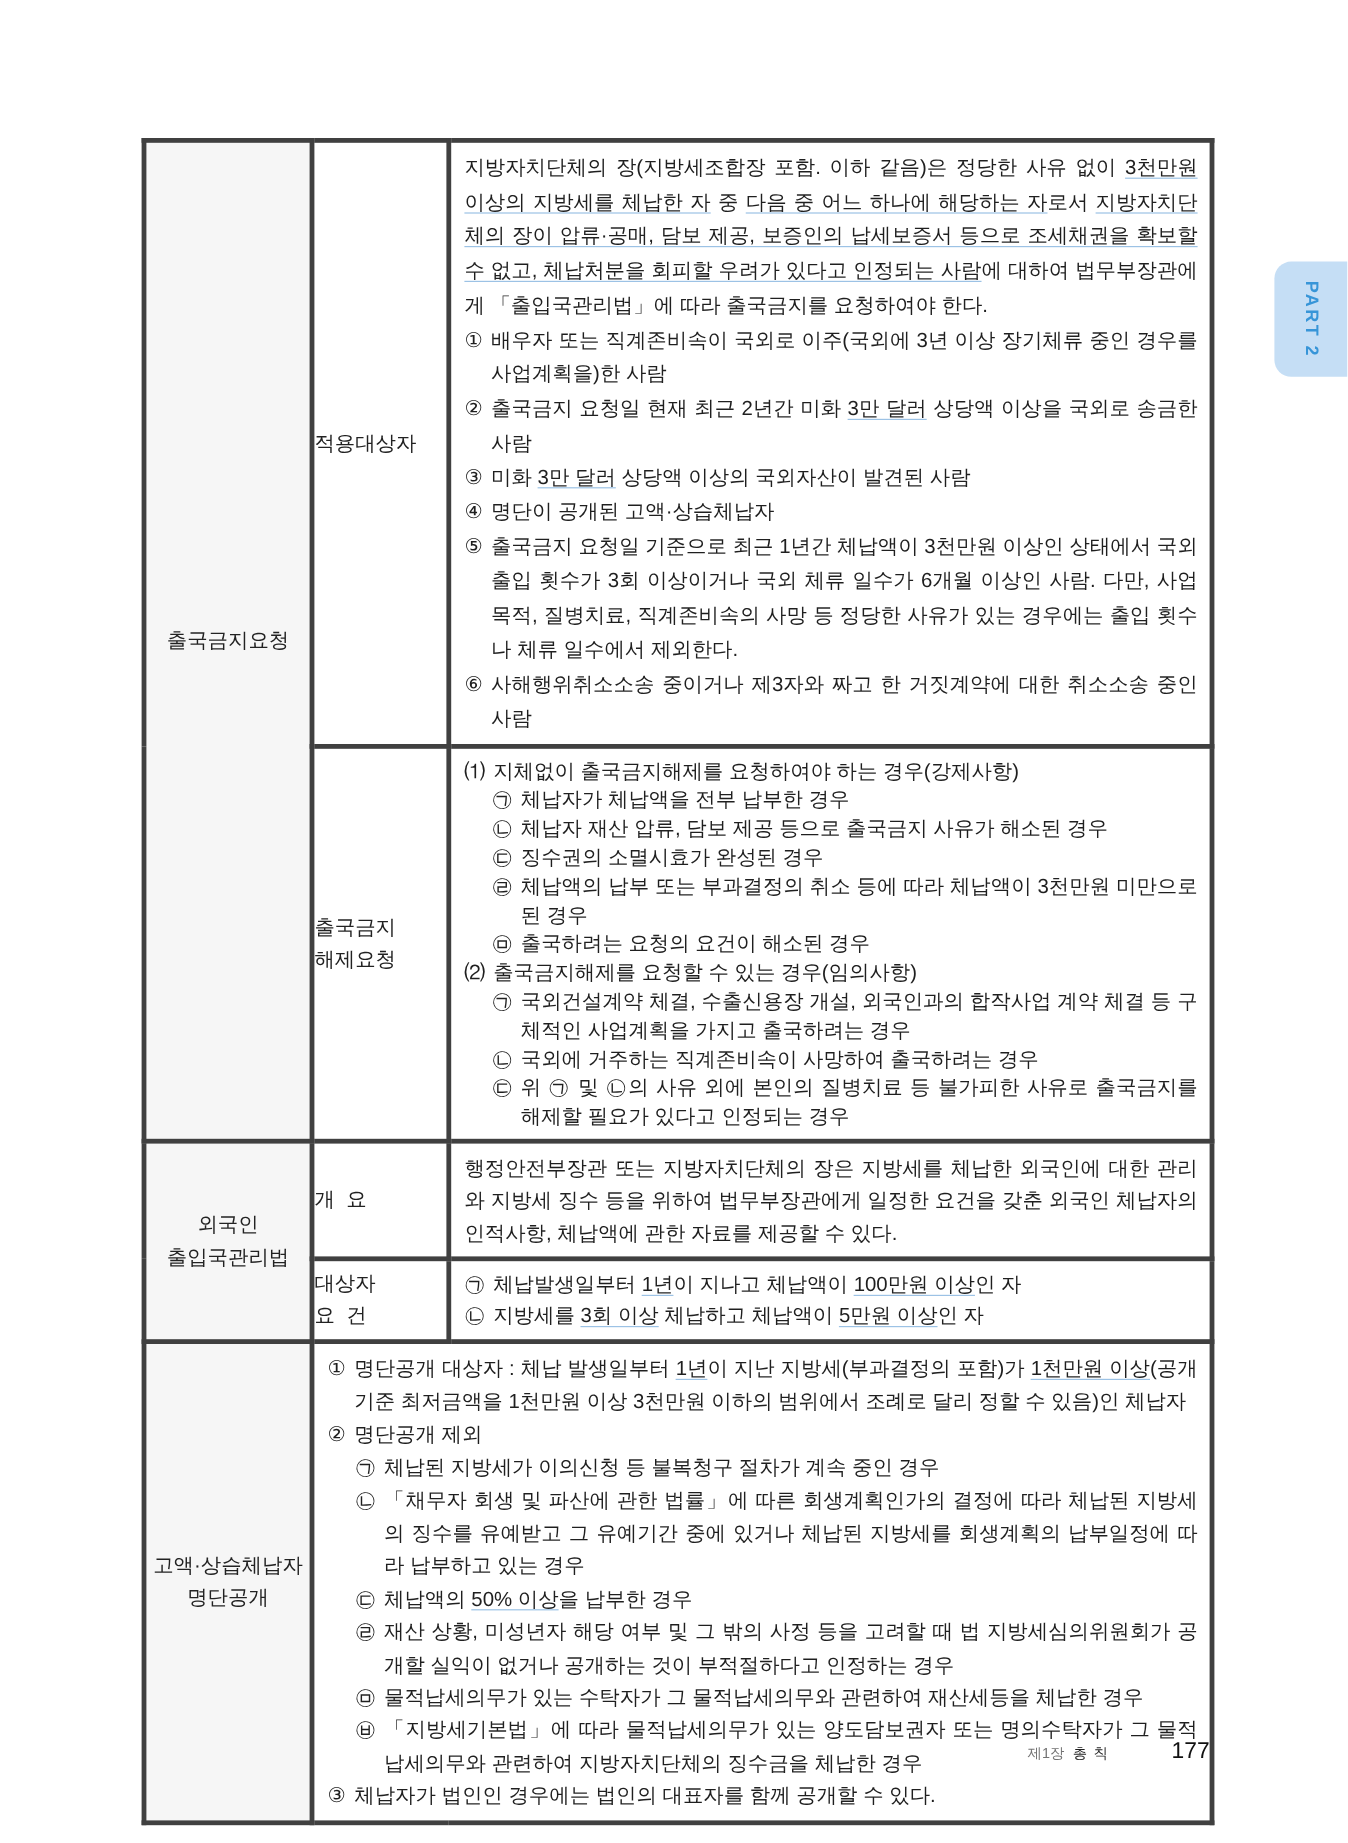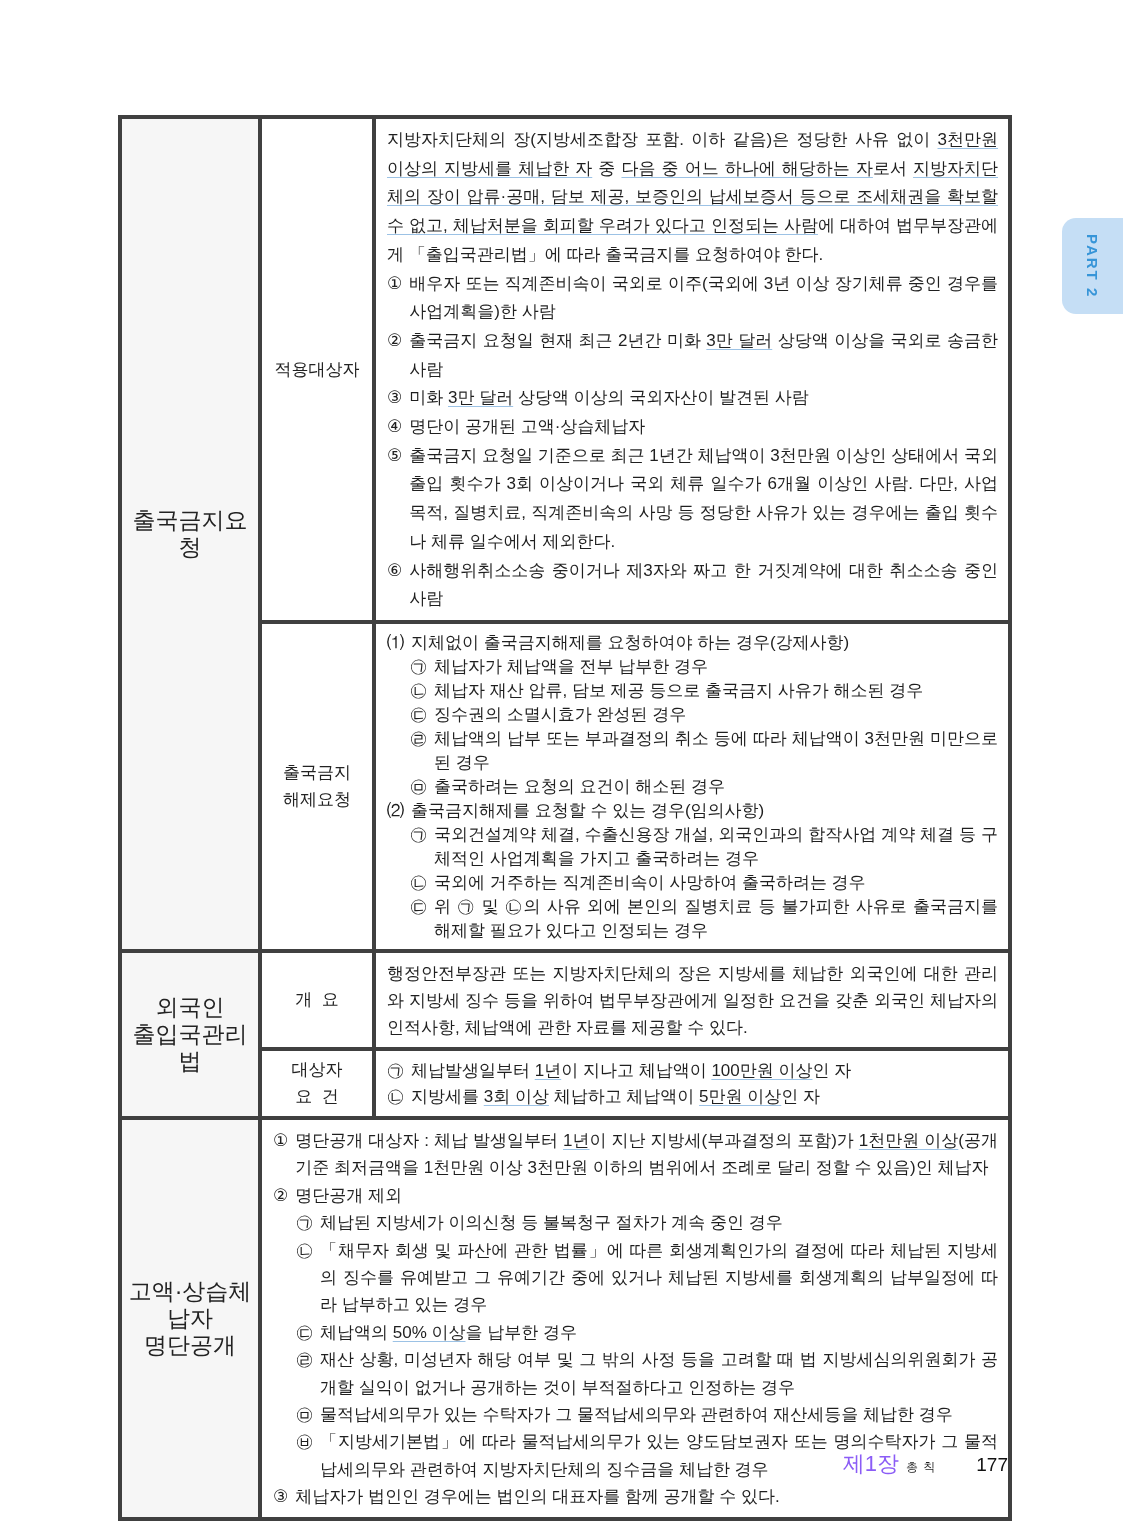--- a/index.html
+++ b/index.html
@@ -9,42 +9,42 @@
 
   
   .part-tab{position:absolute;right:0;top:218px;width:61px;height:96px;background:#c5def5;
             border-radius:14px 0 0 14px;display:flex;align-items:center;justify-content:center}
   .part-tab .vtxt{writing-mode:vertical-rl;text-orientation:mixed;font-size:15px;font-weight:bold;
             color:#3795d8;letter-spacing:2px}
 
   
   .doc-table{position:absolute;left:118px;top:115px;width:890px;border-collapse:collapse;table-layout:fixed}
   .doc-table td{border:4px solid #404040;vertical-align:middle}
-  td.lbl{background:#f6f6f6;text-align:center;font-size:23px;line-height:27px;
+  td.lbl{background:#f6f6f6;text-align:center;font-size:17px;line-height:27px;
          white-space:pre-wrap;color:#222}
-  td.sub{background:#ffffff;text-align:center;font-size:17px;line-height:27px;white-space:pre-wrap;color:#222}
+  td.sub{background:#ffffff;font-size:17px;line-height:27px;white-space:pre-wrap;color:#222}
   td.cnt{background:#ffffff;padding:7px 10px 6px 11px;font-size:17px;vertical-align:top;color:#1f1f1f}
   .lh29{line-height:28.7px}
   .lh24{line-height:24px}
   .lh27{line-height:27px}
   .lh26{line-height:26px}
   .lh28{line-height:27.4px}
 
   .para{text-align:justify;word-break:normal}
   .item{display:flex;align-items:flex-start}
   .item .marker{flex:0 0 auto;margin-right:7px;white-space:nowrap}
   .item .body{flex:1 1 auto;text-align:justify}
   .item.lvl1{padding-left:23px}
   .u{text-decoration:underline;text-decoration-color:#9cc2e5;text-decoration-thickness:1px;text-underline-offset:3px}
 
   
   .footer{position:absolute;top:1449px;right:115px;display:flex;align-items:baseline}
-  .footer .chapter{color:#8b5cf6;font-size:22px}
+  .footer .chapter{color:#737373;font-size:12px}
   .footer .section{color:#1f1f1f;font-size:12px;margin-left:7px;letter-spacing:1px}
-  .footer .pagenum{color:#111111;font-size:19px;margin-left:40px}
+  .footer .pagenum{color:#111111;font-size:19px;margin-left:52px}
 </style>
 </head>
 <body>
 
 <div class="page">
 
   <div class="part-tab">
     <span class="vtxt">PART 2</span>
   </div>
 

